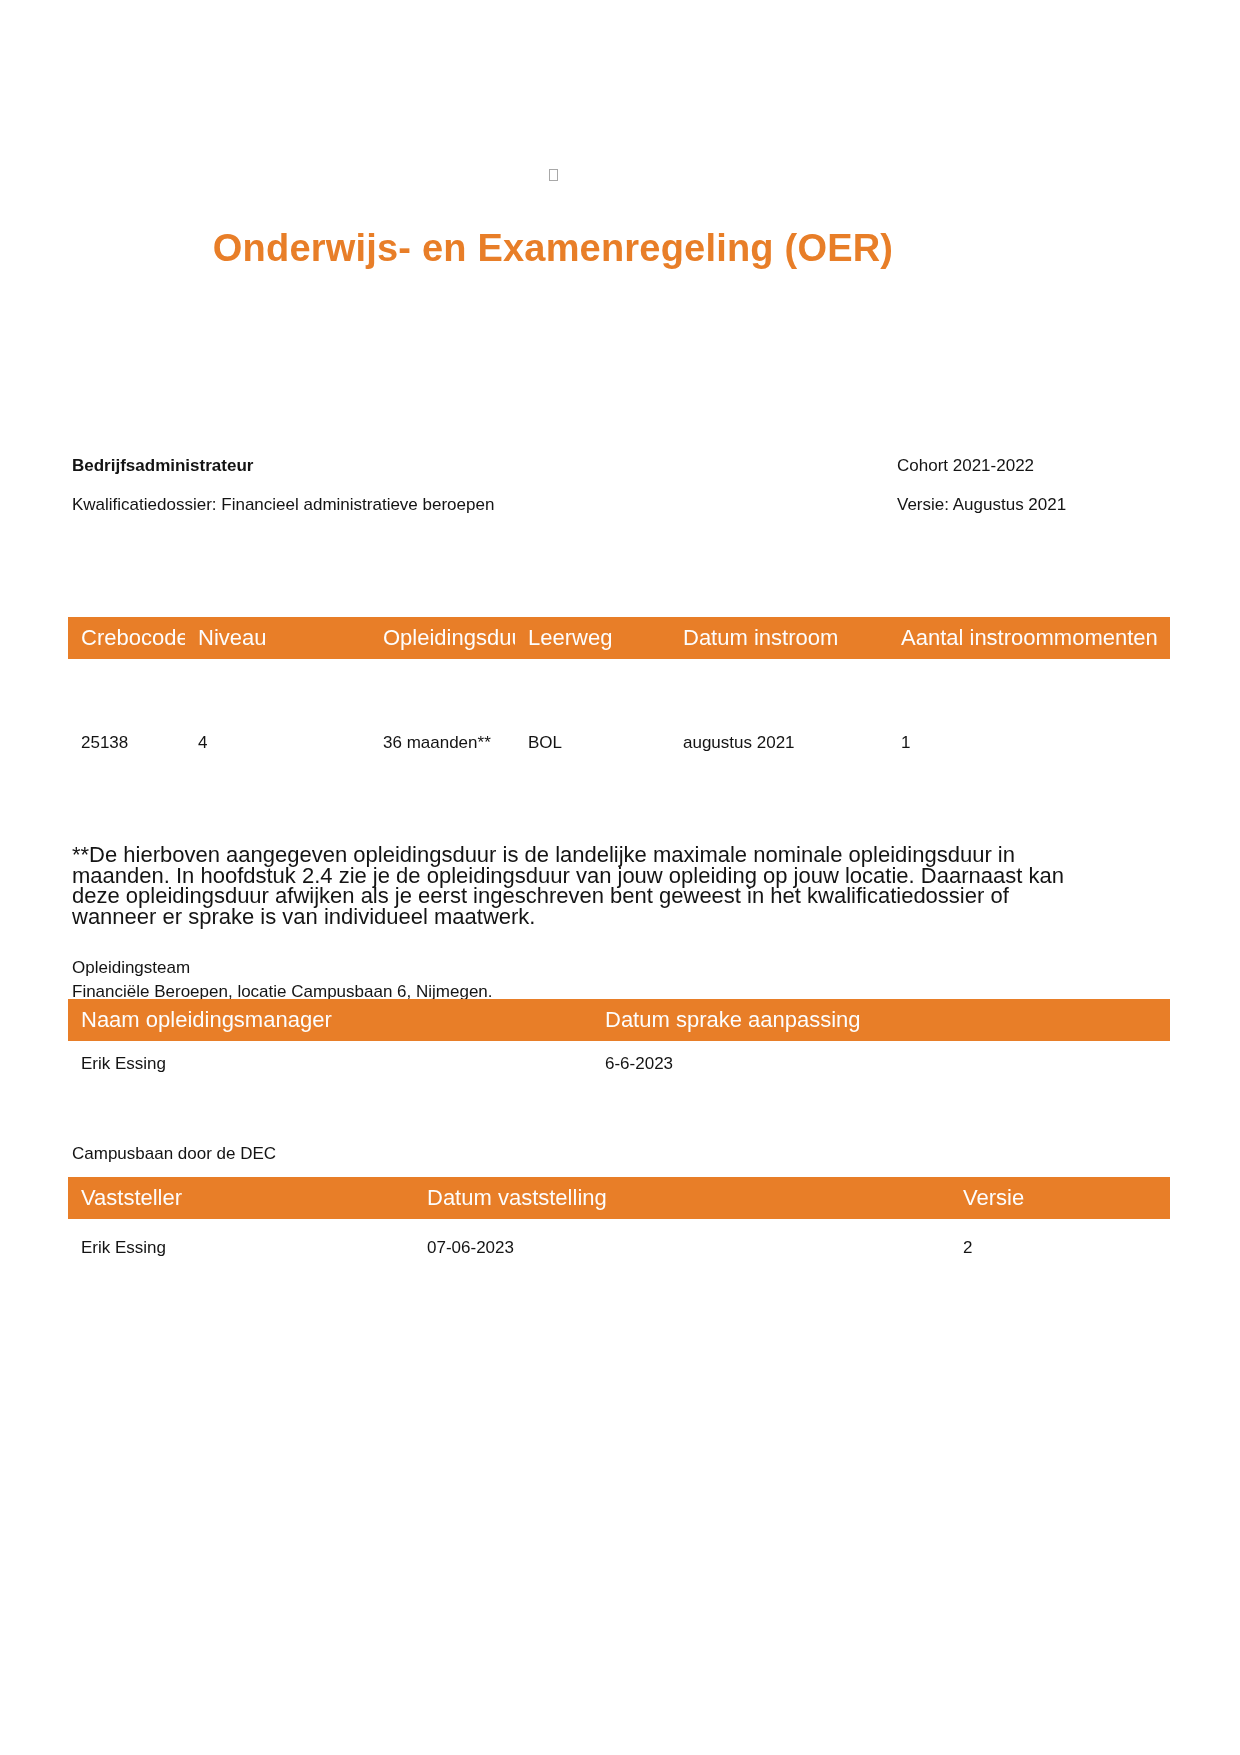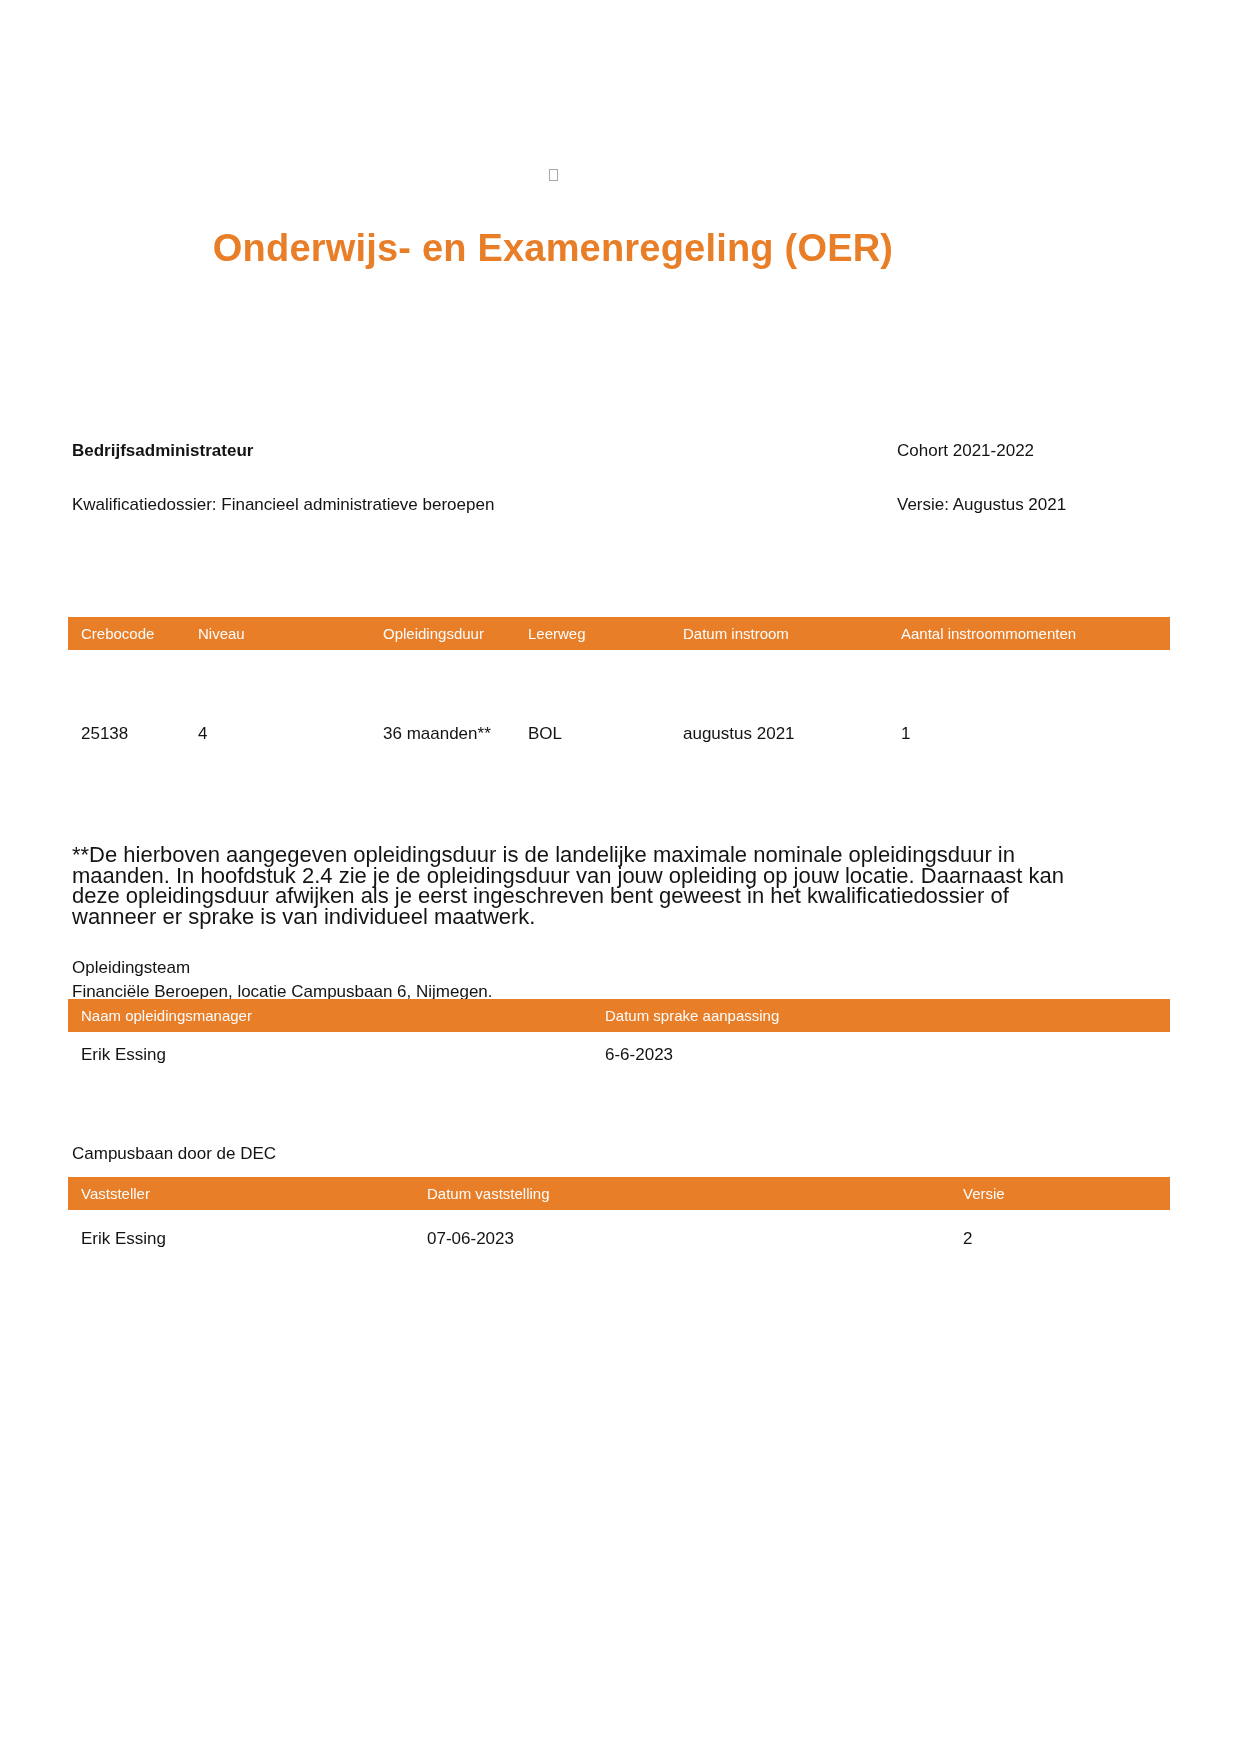--- a/index.html
+++ b/index.html
@@ -13,30 +13,30 @@
   .img-placeholder {
     position:absolute; left:549px; top:169px; width:9px; height:12px;
     border:1px solid #a8a8a8; background:#fff;
   }
   .doc-title {
     position:absolute; left:68px; top:227px; width:970px;
     text-align:center; font-size:38px; font-weight:bold; color:var(--accent);
     letter-spacing:0.2px;
   }
   .meta-row { position:absolute; left:72px; width:1100px; height:22px; font-size:17px; }
-  .meta-row-1 { top:441px; }
+  .meta-row-1 { top:456px; }
   .meta-row-2 { top:495px; }
   .meta-left { position:absolute; left:0; top:0; }
   .meta-left.bold { font-weight:bold; }
   .meta-right { position:absolute; left:825px; top:0; }
 
   table { border-collapse:collapse; table-layout:fixed; }
   th {
     background:var(--accent); color:#fdfdfd; font-weight:normal; text-align:left;
-    font-size:15px; padding:8px 4px 8px 13px; white-space:nowrap; overflow:hidden;
+    font-size:22px; padding:8px 4px 8px 13px; white-space:nowrap; overflow:hidden;
   }
   td { font-size:17px; text-align:left; padding-left:13px; vertical-align:middle; white-space:nowrap; }
 
   .tbl-program { position:absolute; left:68px; top:617px; width:1102px; }
   .tbl-program td { padding-top:74px; padding-bottom:42px; }
 
   .footnote {
     position:absolute; left:72px; top:845px; width:1010px;
     font-size:22px; line-height:20.5px;
   }

